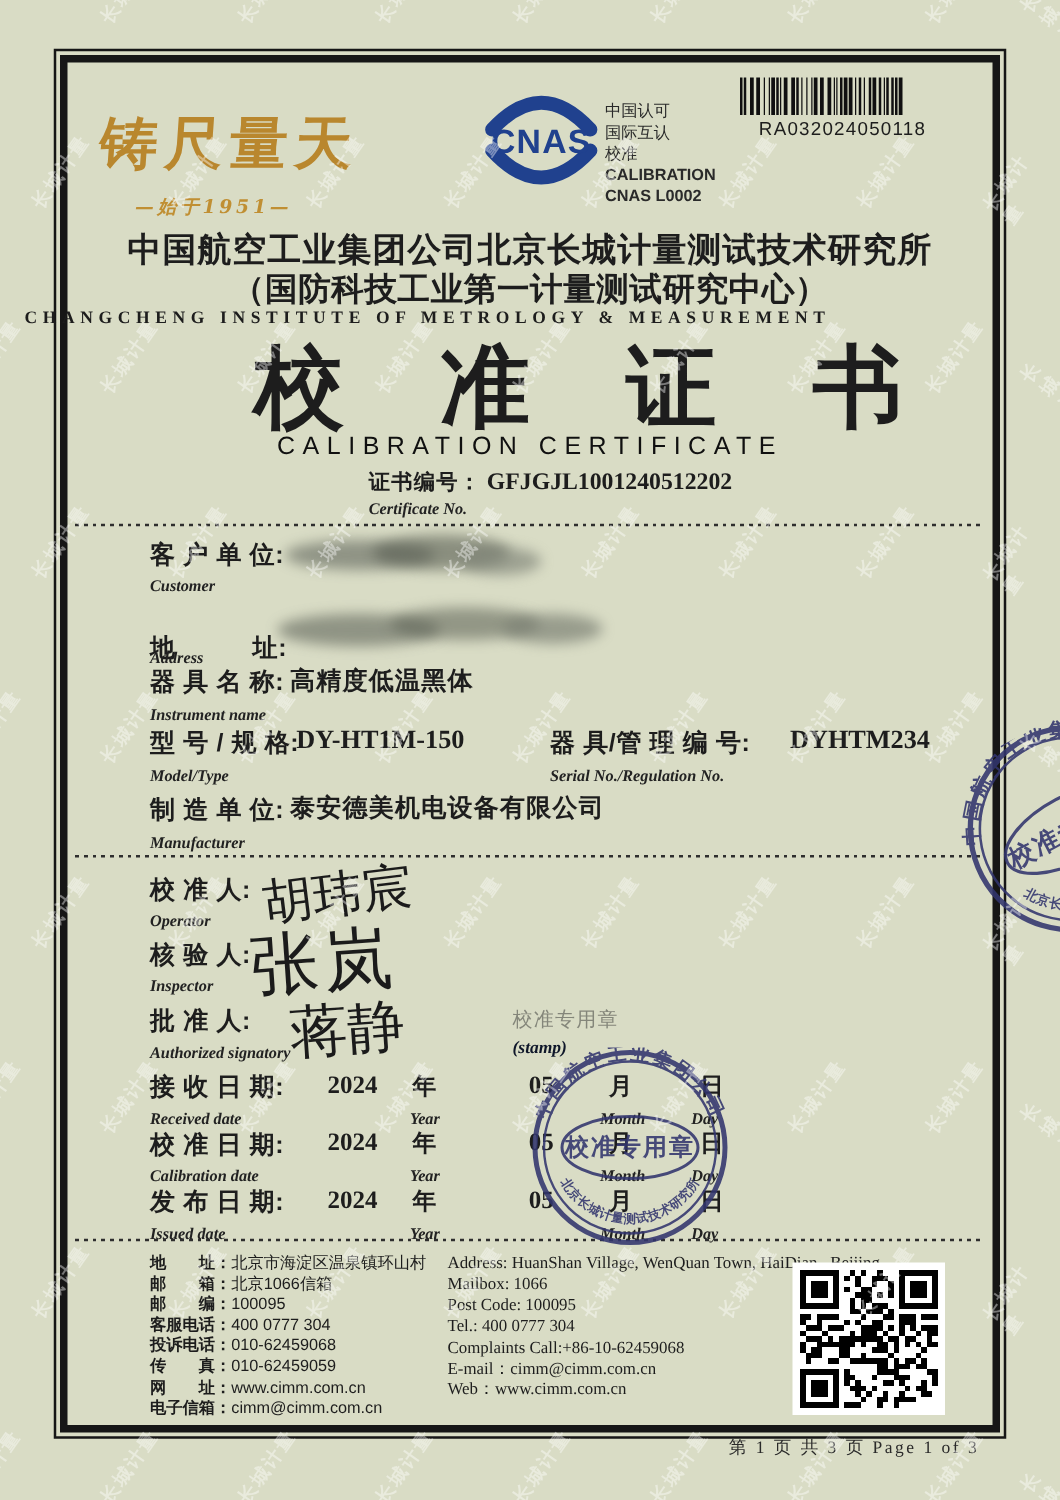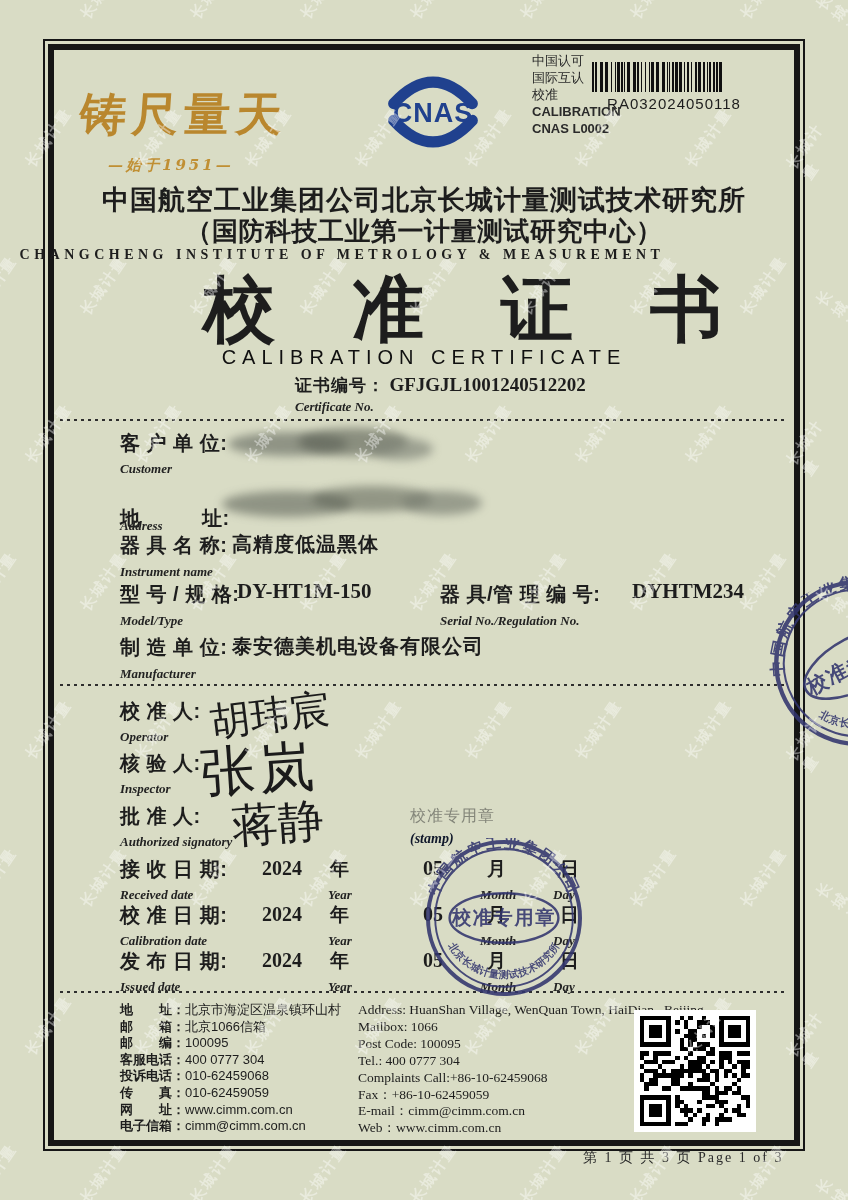--- a/index.html
+++ b/index.html
@@ -60,21 +60,21 @@
 
 
   <div class="logo-wrap" style="left:386px;top:70px;width:94px;height:86px;">
     <svg width="94" height="86" viewBox="0 0 100 92">
       <path d="M8 36 Q50 -10 92 36" fill="none" stroke="#20418e" stroke-width="12" stroke-linecap="round"></path>
       <path d="M8 54 Q50 100 92 54" fill="none" stroke="#20418e" stroke-width="12" stroke-linecap="round"></path>
     </svg>
     <span class="logo-text" style="top:28px;font-weight:800;font-size:27px;letter-spacing:1px;color:#20418e;">CNAS</span>
   </div>
 
-  <div class="abs" style="left:484px;top:52px;margin-left:48px;">
+  <div class="abs" style="left:484px;top:80px;">
     <div class="accred-line">中国认可</div>
     <div class="accred-line">国际互认</div>
     <div class="accred-line">校准</div>
     <div class="accred-line b">CALIBRATION</div>
     <div class="accred-line b">CNAS L0002</div>
   </div>
 
   <div class="barcode" id="barcode" style="left:592px;top:62px;width:164px;height:30px;">
       <div class="bar" style="width: 2px;"></div>
       <div class="gap" style="width: 1px;"></div>
@@ -287,21 +287,20 @@
     <div><span class="lab">网　　址：</span><span class="val">www.cimm.com.cn</span></div>
     <div><span class="lab">电子信箱：</span><span class="val">cimm@cimm.com.cn</span></div>
   </div>
 
   <div class="abs contact-en" style="left:358px;top:1002px;">
     <div>Address:  HuanShan Village, WenQuan Town, HaiDian , Beijing</div>
     <div>Mailbox: 1066</div>
     <div>Post Code:  100095</div>
     <div>Tel.: 400 0777 304</div>
     <div>Complaints Call:+86-10-62459068</div>
-    <div>Fax：+86-10-62459059</div>
     <div>E-mail：cimm@cimm.com.cn</div>
     <div>Web：www.cimm.com.cn</div>
   </div>
 
   <div class="abs" id="qr" style="left:634px;top:1010px;width:122px;height:122px;background:#ffffff;padding:0;"><svg width="122" height="122" viewBox="-1.3636363636363635 -1.3636363636363635 27.727272727272727 27.727272727272727" shape-rendering="crispEdges">
      <rect x="-1.3636363636363635" y="-1.3636363636363635" width="27.727272727272727" height="27.727272727272727" fill="#fff"></rect>
      <g fill="#000">
           <rect x="9" y="0" width="1" height="1"></rect>
           <rect x="11" y="0" width="1" height="1"></rect>
           <rect x="14" y="0" width="1" height="1"></rect>

